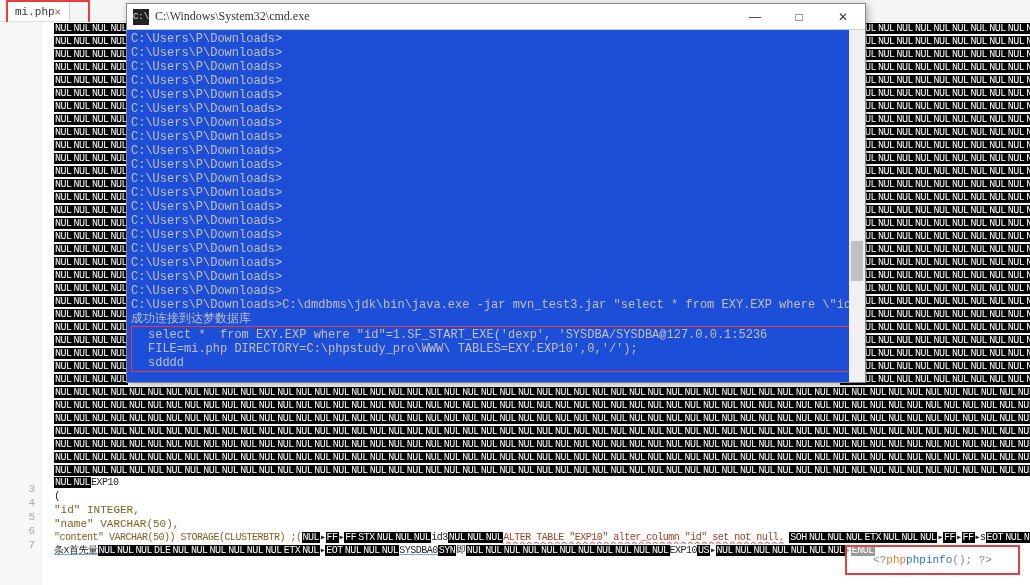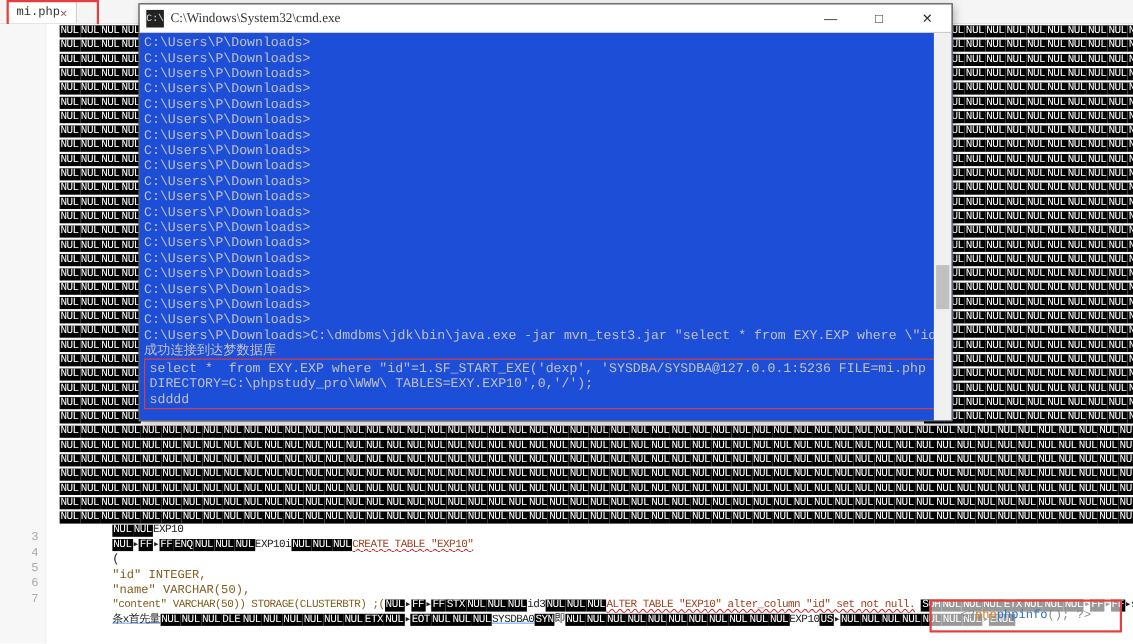--- a/index.html
+++ b/index.html
@@ -81,21 +81,20 @@
     position: absolute;
     top: 22px; left: 840px; right: 0;
     display: flex; flex-direction: column;
   }
   .code-lines {
     position: absolute;
     top: 476px; left: 54px; right: 0;
     font-size: 11px;
     line-height: 14px;
     color: #222;
-    margin-left: 48px;
   }
   .code-lines .str { color: #806020; }
   .code-lines .nul { background: #000; color: #fff; padding: 0 1px; }
   .code-lines .red-ul { color: #a04020; text-decoration: underline wavy #c33; }
   .code-lines .blue-ul { text-decoration: underline #6af; }
   .right-box {
     position: absolute;
     right: 10px; bottom: 10px;
     width: 175px; height: 30px;
     border: 2px solid #e53e3e;
@@ -148,21 +147,21 @@
     font-family: Liberation Mono, monospace;
     font-size: 12px;
     line-height: 14px;
     padding: 2px 4px;
     overflow: hidden;
     white-space: pre;
   }
   .cmd-highlight {
     display: block;
     border: 1.5px solid #e53e3e;
-    padding: 1px 4px;
+    padding: 1px 16px;
     white-space: pre-wrap;
   }
   .cmd-scroll {
     position: absolute;
     right: 0; top: 26px; bottom: 0;
     width: 16px;
     background: #f0f0f0;
   }
   .cmd-thumb {
     position: absolute;
@@ -253,21 +252,20 @@
 <div class="gutter">
   <div>3</div>
   <div>4</div>
   <div>5</div>
   <div>6</div>
   <div>7</div>
 </div>
 
 <div class="code-lines">
   <div class="nul-row"><span class="nul">NUL</span><span class="nul">NUL</span><span>EXP10</span></div>
-  <div class="nul-row"><span class="nul">NUL</span>▸<span class="nul">FF</span>▸<span class="nul">FF</span><span class="nul">ENQ</span><span class="nul">NUL</span><span class="nul">NUL</span><span class="nul">NUL</span><span>EXP10i</span><span class="nul">NUL</span><span class="nul">NUL</span><span class="nul">NUL</span><span class="red-ul">CREATE TABLE "EXP10"</span></div>
   <div>(</div>
   <div><span class="str">"id" INTEGER,</span></div>
   <div><span class="str">"name" VARCHAR(50),</span></div>
   <div class="nul-row"><span class="str">"content" VARCHAR(50))  STORAGE(CLUSTERBTR) ;(</span><span class="nul">NUL</span>▸<span class="nul">FF</span>▸<span class="nul">FF</span><span class="nul">STX</span><span class="nul">NUL</span><span class="nul">NUL</span><span class="nul">NUL</span><span>id3</span><span class="nul">NUL</span><span class="nul">NUL</span><span class="nul">NUL</span><span class="red-ul">ALTER TABLE "EXP10" alter_column "id" set not null.</span> <span class="nul">SOH</span><span class="nul">NUL</span><span class="nul">NUL</span><span class="nul">NUL</span><span class="nul">ETX</span><span class="nul">NUL</span><span class="nul">NUL</span><span class="nul">NUL</span>▸<span class="nul">FF</span>▸<span class="nul">FF</span>▸s<span class="nul">EOT</span><span class="nul">NUL</span><span class="nul">NUL</span></div>
   <div class="nul-row"><span class="blue-ul">条x首先量</span><span class="nul">NUL</span><span class="nul">NUL</span><span class="nul">NUL</span><span class="nul">DLE</span><span class="nul">NUL</span><span class="nul">NUL</span><span class="nul">NUL</span><span class="nul">NUL</span><span class="nul">NUL</span><span class="nul">NUL</span><span class="nul">ETX</span><span class="nul">NUL</span>▸<span class="nul">EOT</span><span class="nul">NUL</span><span class="nul">NUL</span><span class="nul">NUL</span><span class="blue-ul">SYSDBA0</span><span class="nul">SYN</span>即<span class="nul">NUL</span><span class="nul">NUL</span><span class="nul">NUL</span><span class="nul">NUL</span><span class="nul">NUL</span><span class="nul">NUL</span><span class="nul">NUL</span><span class="nul">NUL</span><span class="nul">NUL</span><span class="nul">NUL</span><span class="nul">NUL</span><span>EXP10</span><span class="nul">US</span>▸<span class="nul">NUL</span><span class="nul">NUL</span><span class="nul">NUL</span><span class="nul">NUL</span><span class="nul">NUL</span><span class="nul">NUL</span><span class="nul">NUL</span>▸<span class="nul">ENUL</span></div>
 </div>
 
 <div class="right-box">
   <span class="punc">&lt;?</span>
     <span class="php1">php </span>

